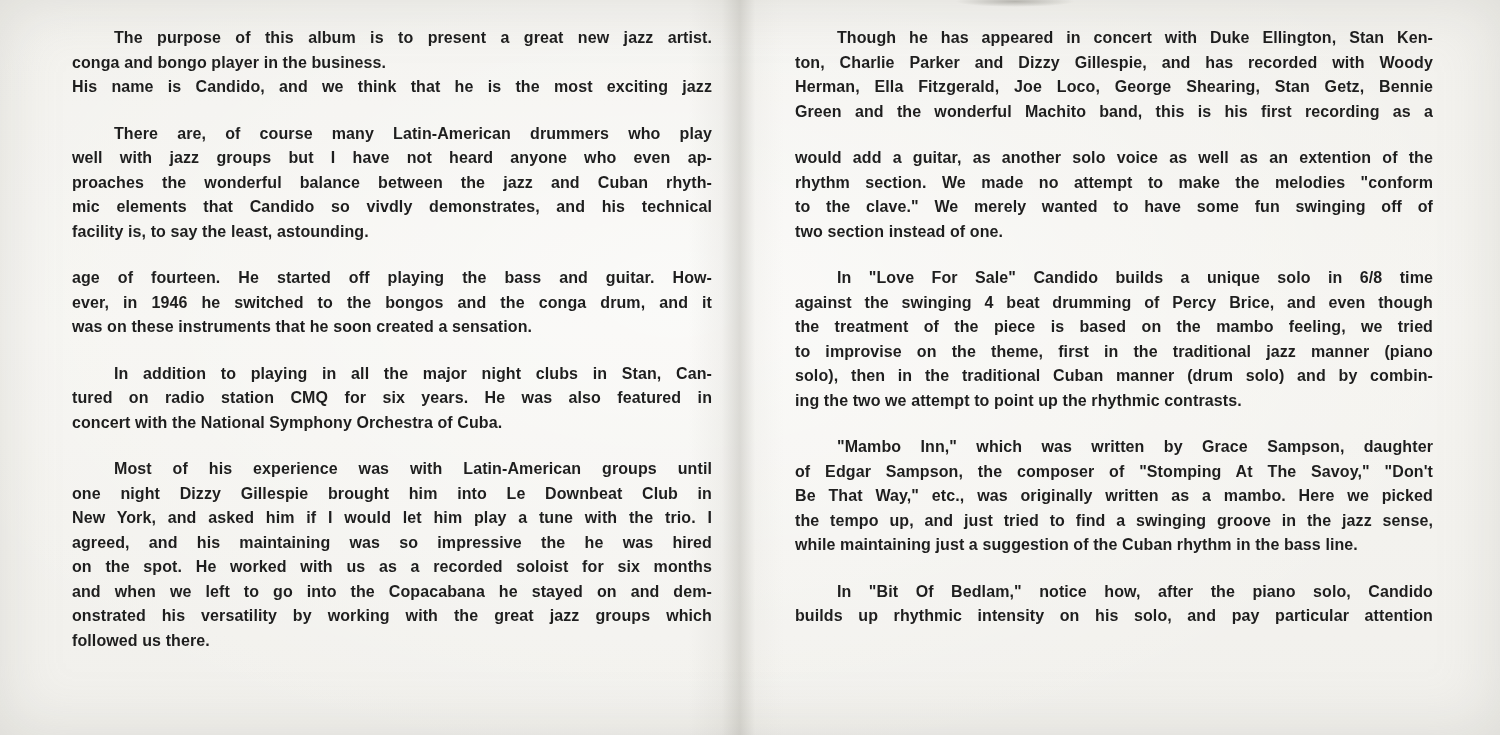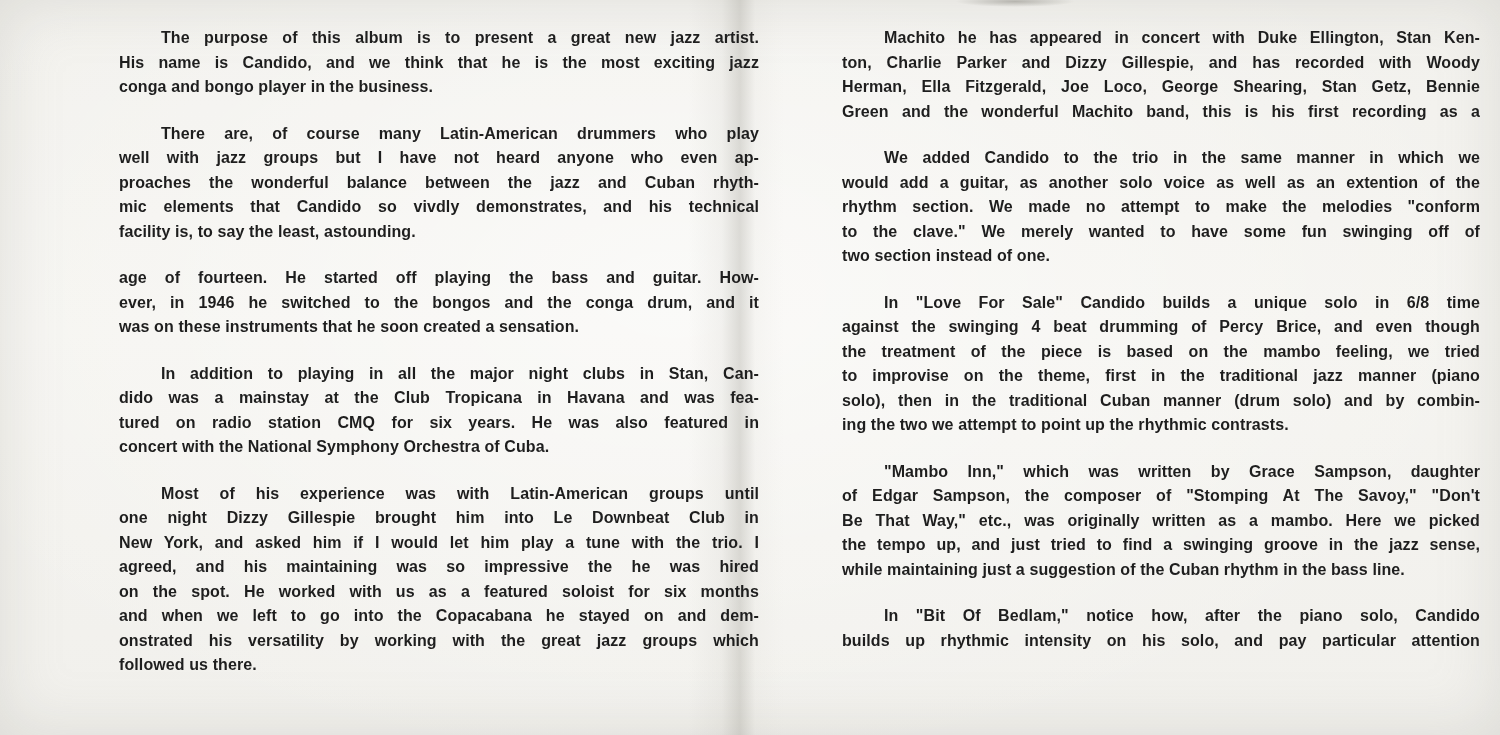--- a/index.html
+++ b/index.html
@@ -47,21 +47,20 @@
   }
   .column {
     position: absolute;
     top: 26px;
     width: 640px;
     color: #1e1e1e;
     font-size: 16px;
     font-weight: 700;
     line-height: 24.5px;
     letter-spacing: 0.1px;
-    margin-left: 47px;
   }
   .column.left  { left: 72px; }
   .column.right { left: 795px; width: 638px; }
   .paragraph {
     margin: 0 0 22px 0;
   }
   .paragraph:last-child { margin-bottom: 0; }
   .line {
     text-align: justify;
     text-align-last: justify;
@@ -73,62 +72,60 @@
 </head>
 <body>
 
 <div class="page">
   <div class="fold-shadow"></div>
   <div class="smudge"></div>
 
   <div class="column left" style="color: rgb(30, 30, 30);">
     <div class="paragraph">
         <div class="line first">The purpose of this album is to present a great new jazz artist.</div>
+        <div class="line last">conga and bongo player in the business.</div>
         <div class="line">His name is Candido, and we think that he is the most exciting jazz</div>
-        <div class="line last">conga and bongo player in the business.</div>
       </div>
     <div class="paragraph">
         <div class="line first">There are, of course many Latin-American drummers who play</div>
         <div class="line">well with jazz groups but I have not heard anyone who even ap-</div>
         <div class="line">proaches the wonderful balance between the jazz and Cuban rhyth-</div>
         <div class="line">mic elements that Candido so vivdly demonstrates, and his technical</div>
         <div class="line last">facility is, to say the least, astounding.</div>
       </div>
     <div class="paragraph">
         <div class="line">age of fourteen.  He started off playing the bass and guitar.  How-</div>
         <div class="line">ever, in 1946 he switched to the bongos and the conga drum, and it</div>
         <div class="line last">was on these instruments that he soon created a sensation.</div>
       </div>
     <div class="paragraph">
         <div class="line first">In addition to playing in all the major night clubs in Stan, Can-</div>
-        <div class="line">dido was a mainstay at the Club Tropicana in Havana and was fea-</div>
         <div class="line">tured on radio station CMQ for six years.  He was also featured in</div>
         <div class="line last">concert with the National Symphony Orchestra of Cuba.</div>
       </div>
     <div class="paragraph">
         <div class="line first">Most of his experience was with Latin-American groups until</div>
         <div class="line">one night Dizzy Gillespie brought him into Le Downbeat Club in</div>
         <div class="line">New York, and asked him if I would let him play a tune with the trio. I</div>
         <div class="line">agreed, and his maintaining was so impressive the he was hired</div>
-        <div class="line">on the spot.  He worked with us as a featured soloist for six months</div>
+        <div class="line">on the spot.  He worked with us as a recorded soloist for six months</div>
         <div class="line">and when we left to go into the Copacabana he stayed on and dem-</div>
         <div class="line">onstrated his versatility by working with the great jazz groups which</div>
         <div class="line last">followed us there.</div>
       </div>
   </div>
 
   <div class="column right" style="color: rgb(30, 30, 30);">
     <div class="paragraph">
-        <div class="line first">Machito he has appeared in concert with Duke Ellington, Stan Ken-</div>
+        <div class="line first">Though he has appeared in concert with Duke Ellington, Stan Ken-</div>
         <div class="line">ton, Charlie Parker and Dizzy Gillespie, and has recorded with Woody</div>
         <div class="line">Herman, Ella Fitzgerald, Joe Loco, George Shearing, Stan Getz, Bennie</div>
         <div class="line">Green and the wonderful Machito band, this is his first recording as a</div>
       </div>
     <div class="paragraph">
-        <div class="line first">We added Candido to the trio in the same manner in which we</div>
         <div class="line">would add a guitar, as another solo voice as well as an extention of the</div>
         <div class="line">rhythm section.  We made no attempt to make the melodies "conform</div>
         <div class="line">to the clave."  We merely wanted to have some fun swinging off of</div>
         <div class="line last">two section instead of one.</div>
       </div>
     <div class="paragraph">
         <div class="line first">In "Love For Sale" Candido builds a unique solo in 6/8 time</div>
         <div class="line">against the swinging 4 beat drumming of Percy Brice, and even though</div>
         <div class="line">the treatment of the piece is based on the mambo feeling, we tried</div>
         <div class="line">to improvise on the theme, first in the traditional jazz manner (piano</div>

